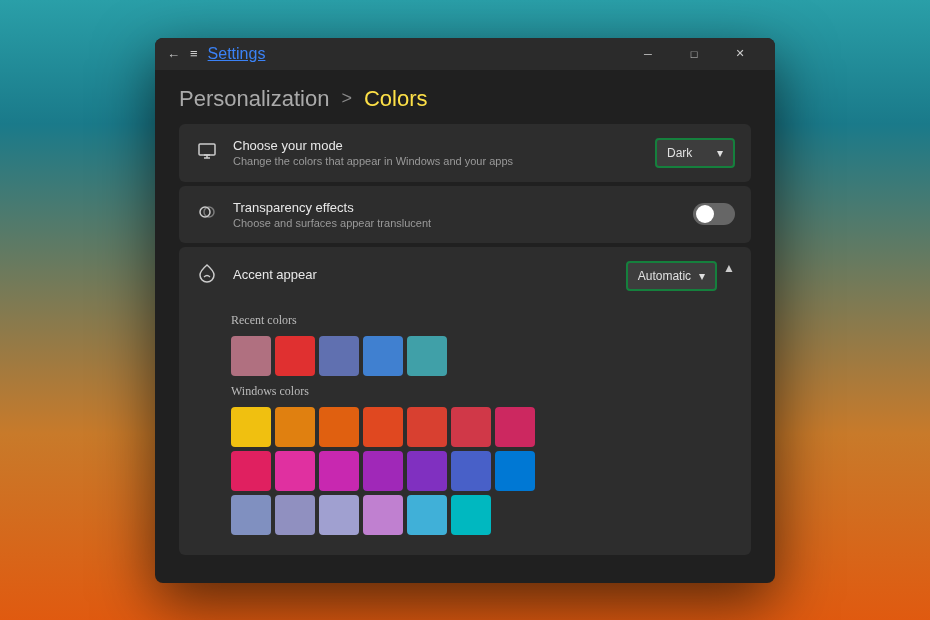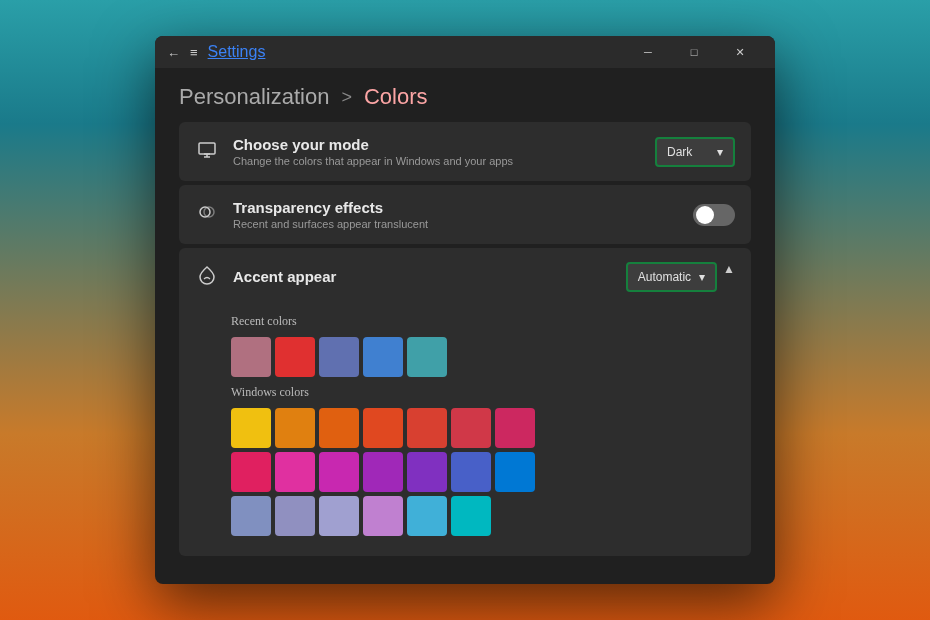--- a/index.html
+++ b/index.html
@@ -78,21 +78,21 @@
       font-weight: 300;
       cursor: pointer;
     }
     .breadcrumb-separator {
       font-size: 18px;
       color: #888;
       margin: 0 4px;
     }
     .breadcrumb-colors {
       font-size: 22px;
-      color: #fca5a5;
+      color: #fde047;
       font-weight: 300;
     }
 
     .content {
       flex: 1;
       overflow-y: auto;
       padding: 0 24px 24px 24px;
     }
     .content::-webkit-scrollbar { width: 6px; }
     .content::-webkit-scrollbar-track { background: transparent; }
@@ -114,22 +114,22 @@
     }
     .setting-icon {
       color: #ccc;
       font-size: 18px;
       width: 24px;
       text-align: center;
       flex-shrink: 0;
     }
     .setting-text-title {
       color: #e8e8e8;
-      font-size: 15px;
-      font-weight: 700;
+      font-size: 13px;
+      font-weight: 400;
       margin-bottom: 2px;
     }
     .setting-text-desc {
       color: #999;
       font-size: 11px;
     }
 
     .dropdown-btn {
       background: #3d3d3d;
       border: 2px solid #15803d;
@@ -276,21 +276,21 @@
     <div class="setting-row">
       <div class="setting-left">
         <span class="setting-icon">
           <svg width="20" height="20" viewBox="0 0 20 20" fill="none">
             <circle cx="8" cy="10" r="5" stroke="#ccc" stroke-width="1.5" fill="none"></circle>
             <circle cx="12" cy="10" r="5" stroke="#ccc" stroke-width="1.5" fill="none" opacity="0.5"></circle>
           </svg>
         </span>
         <div>
           <div class="setting-text-title">Transparency effects</div>
-          <div class="setting-text-desc">Recent and surfaces appear translucent</div>
+          <div class="setting-text-desc">Choose and surfaces appear translucent</div>
         </div>
       </div>
       <div class="toggle off"></div>
     </div>
 
     <div class="accent-section">
       <div class="accent-header">
         <div class="accent-header-left">
           <span class="setting-icon">
             <svg width="20" height="20" viewBox="0 0 20 20" fill="none">

